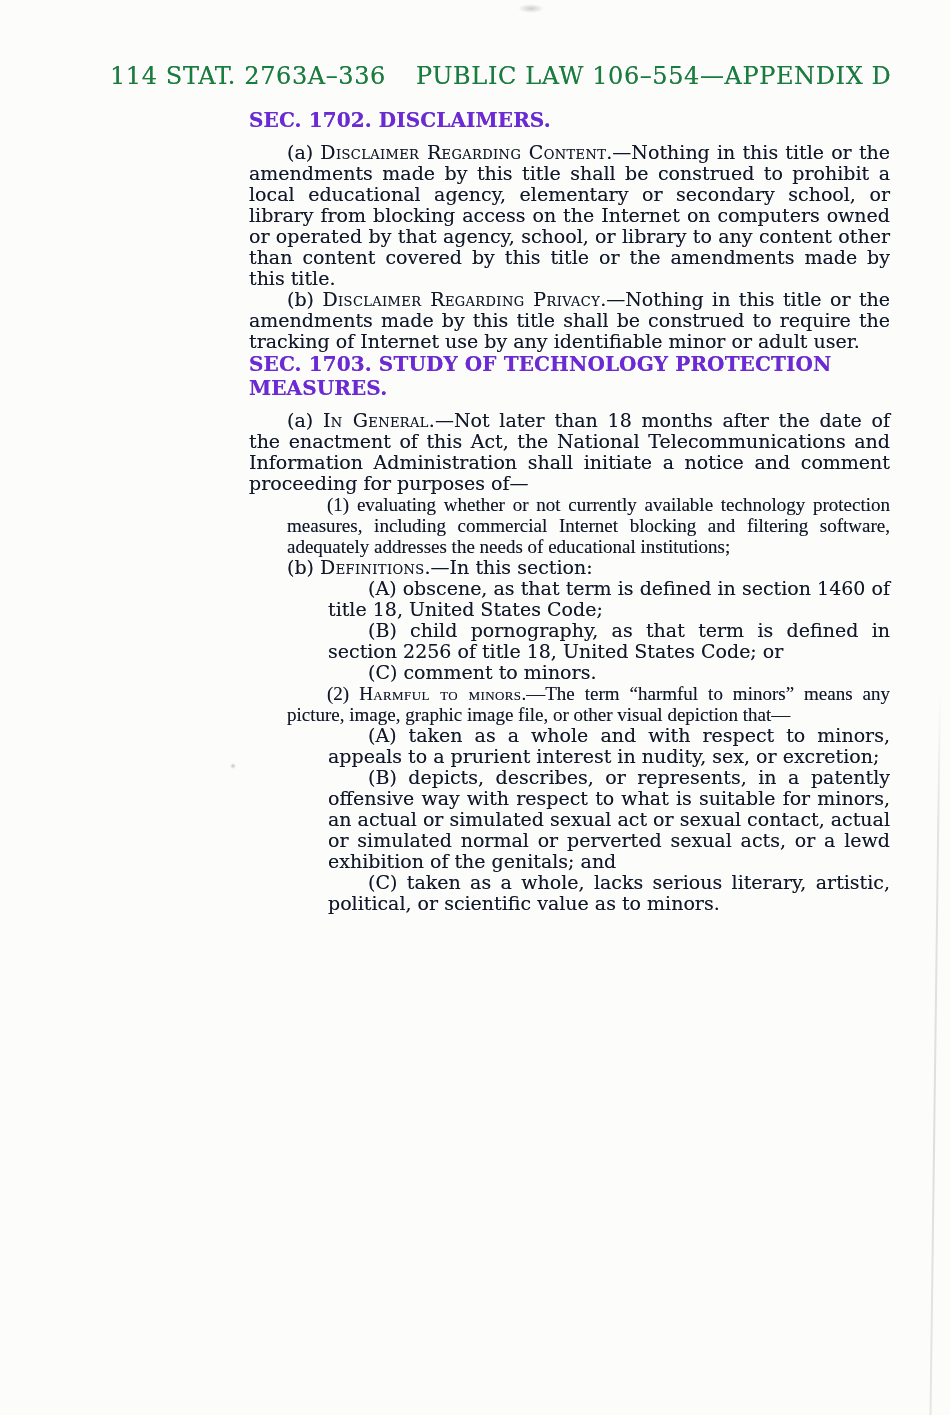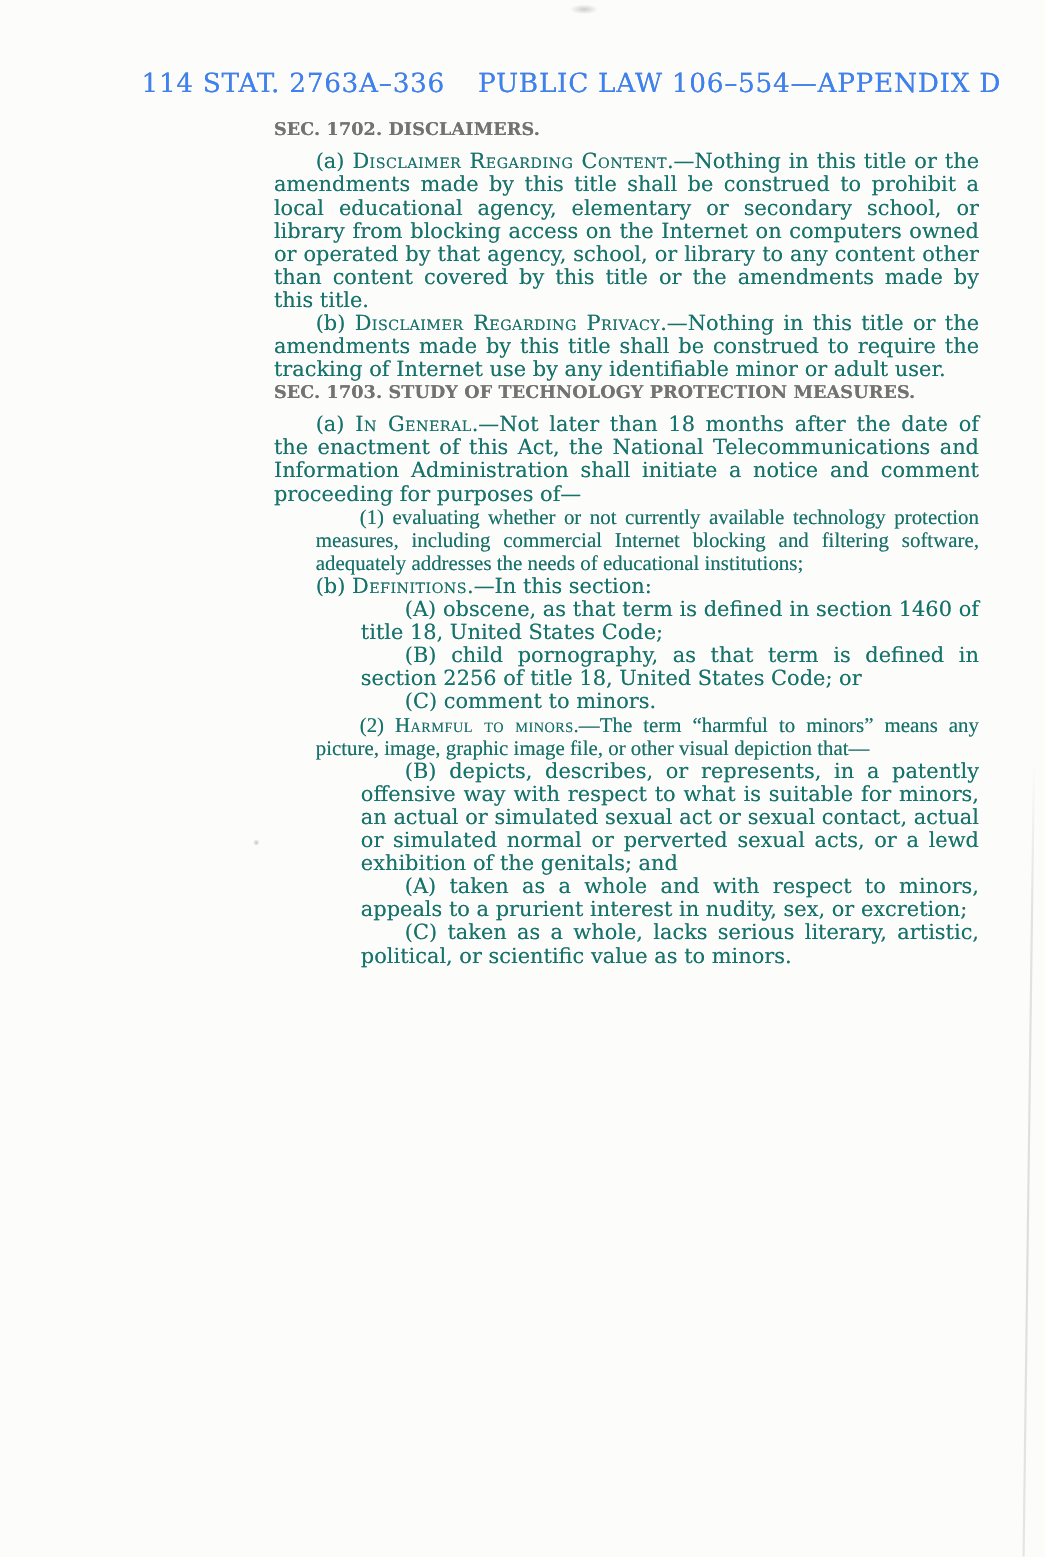--- a/index.html
+++ b/index.html
@@ -33,39 +33,38 @@
   .scan-speck {
     position: absolute; left: 230px; top: 763px; width: 6px; height: 6px;
     background: radial-gradient(circle, rgba(140,140,140,0.5), rgba(140,140,140,0) 70%);
     border-radius: 50%;
   }
 
   
   .running-head {
     position: absolute; left: 110px; top: 62px; width: 800px;
     font-size: 24px; letter-spacing: 0.6px; white-space: nowrap;
-    color: #3b82f6;
+    color: #15803d;
     text-shadow: 0 0 0.5px rgba(40,40,40,0.55);
-    text-align: right;
   }
   .running-head .stat { margin-right: 30px; }
 
   
   .content {
     position: absolute; left: 249px; top: 108px; width: 641px;
   }
   .sec-heading {
-    font-size: 16px; font-weight: bold; letter-spacing: 0.1px;
-    margin: 0 0 10px 0; color: #737373;
+    font-size: 20px; font-weight: bold; letter-spacing: 0.1px;
+    margin: 0 0 10px 0; color: #6d28d9;
     text-shadow: 0 0 0.4px rgba(30,30,30,0.5);
   }
   .sec-heading.spaced { }
   p.par {
     margin: 0; font-size: 19px; line-height: 21px;
-    text-align: justify; color: #0f766e;
+    text-align: justify; color: #0f172a;
     text-shadow: 0 0 0.45px rgba(40,40,40,0.5);
   }
   p.lvl0 { margin-left: 0;    text-indent: 38px; }
   p.lvl1 { margin-left: 38px; text-indent: 40px; font-family: Liberation Serif, serif; }
   p.lvl2 { margin-left: 79px; text-indent: 40px; }
   .sc { font-variant: small-caps; letter-spacing: 0.4px; }
 </style>
 </head>
 <body>
 
@@ -96,20 +95,20 @@
 
 
   <p class="par lvl2"><span>(A) obscene, as that term is defined in section 1460 of title 18, United States Code;</span></p>
 
   <p class="par lvl2"><span>(B) child pornography, as that term is defined in section 2256 of title 18, United States Code; or</span></p>
 
   <p class="par lvl2"><span>(C) comment to minors.</span></p>
 
   <p class="par lvl1"><span>(2) </span><span class="sc">Harmful to minors</span><span>.—The term “harmful to minors” means any picture, image, graphic image file, or other visual depiction that—</span></p>
 
+  <p class="par lvl2"><span>(A) taken as a whole and with respect to minors, appeals to a prurient interest in nudity, sex, or excretion;</span></p>
+
   <p class="par lvl2"><span>(B) depicts, describes, or represents, in a patently offensive way with respect to what is suitable for minors, an actual or simulated sexual act or sexual contact, actual or simulated normal or perverted sexual acts, or a lewd exhibition of the genitals; and</span></p>
-
-  <p class="par lvl2"><span>(A) taken as a whole and with respect to minors, appeals to a prurient interest in nudity, sex, or excretion;</span></p>
 
   <p class="par lvl2"><span>(C) taken as a whole, lacks serious literary, artistic, political, or scientific value as to minors.</span></p>
 
 
 </div>
 
 </body></html>

